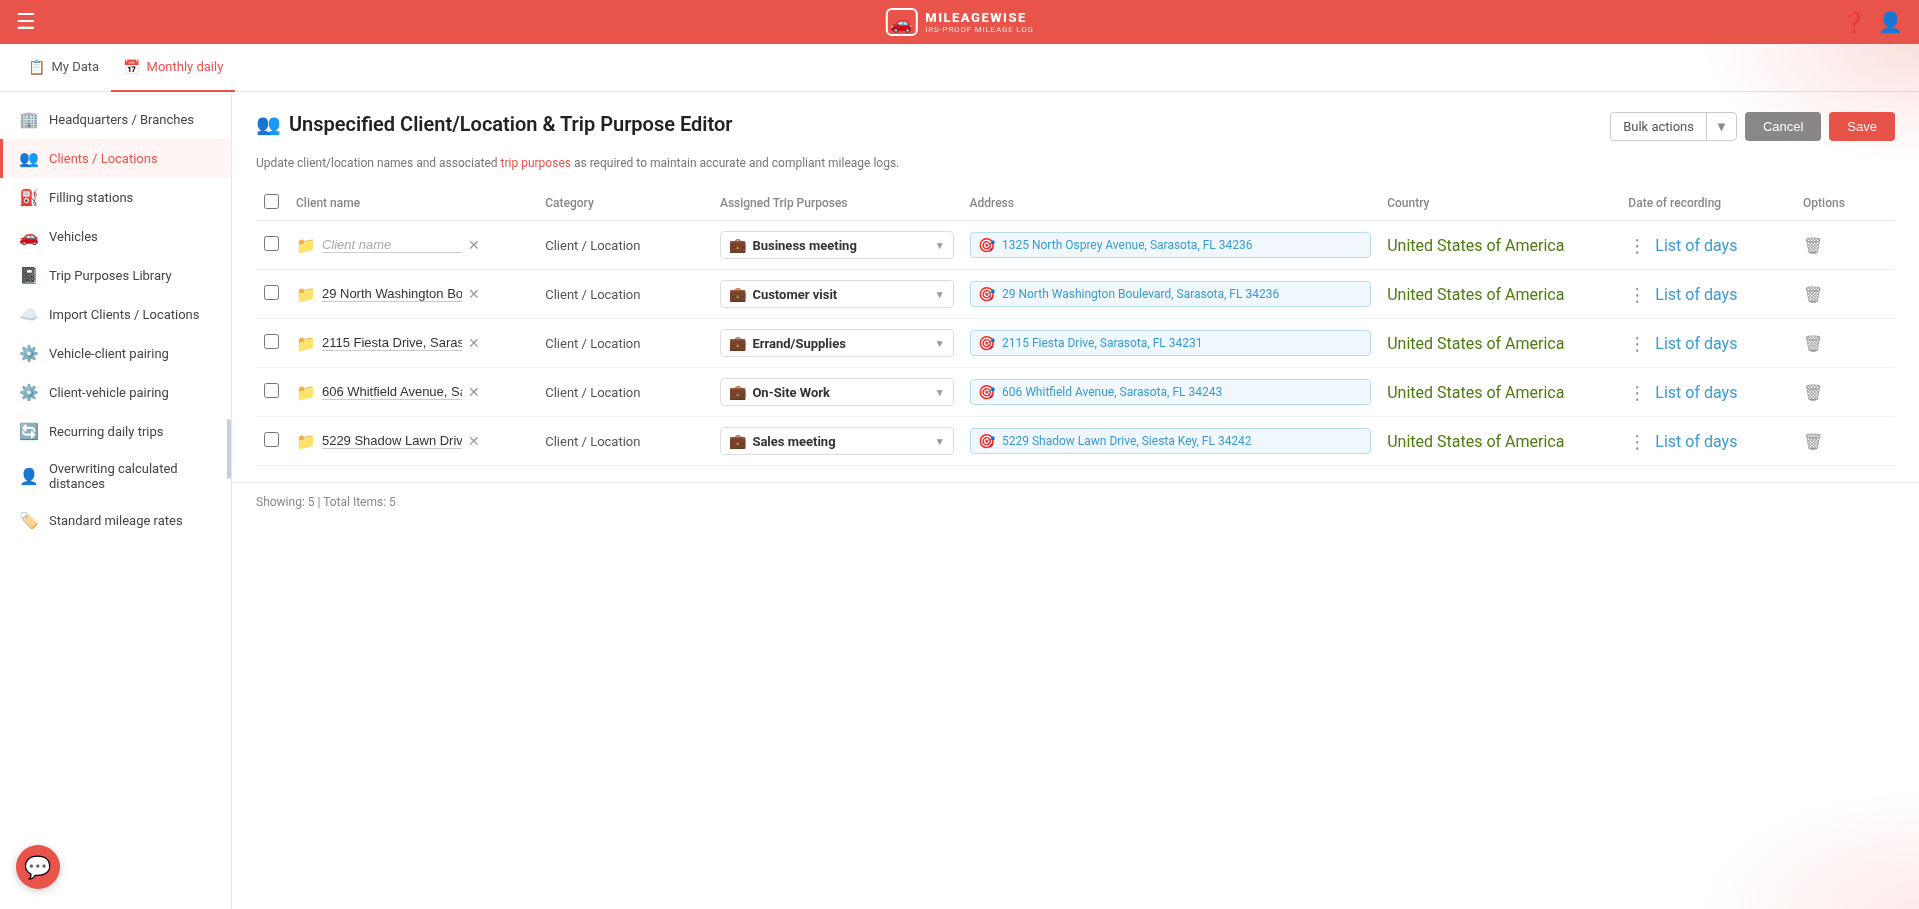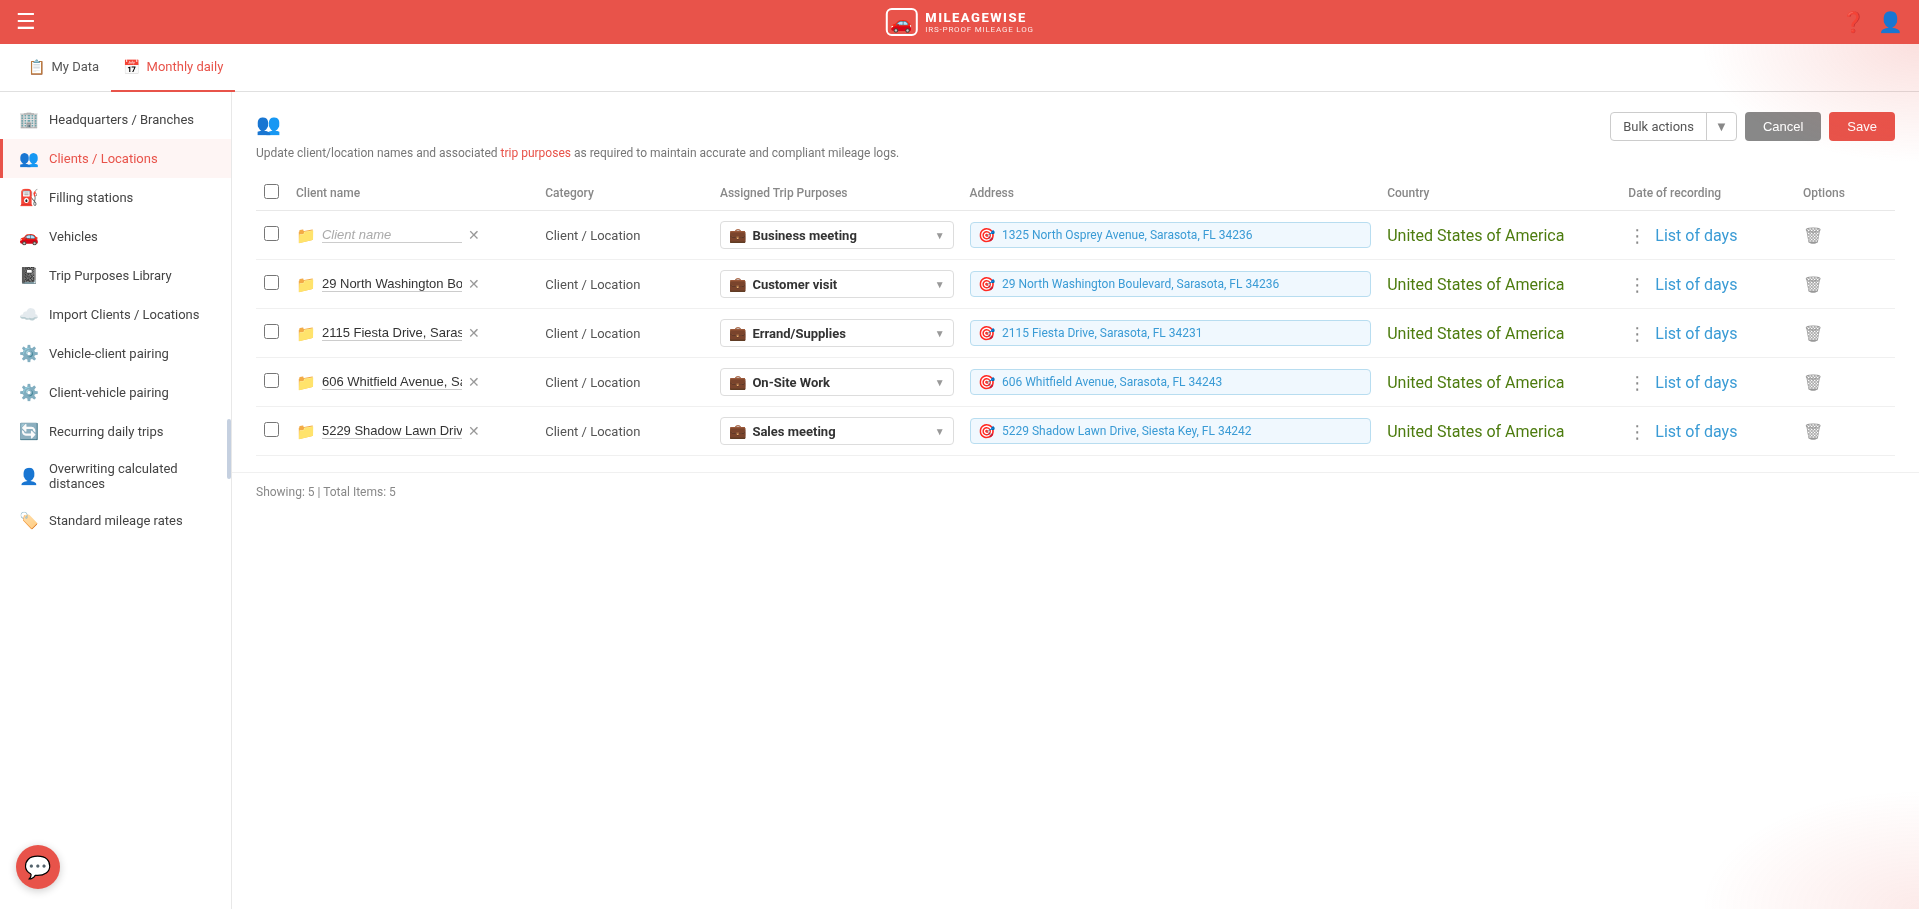--- a/index.html
+++ b/index.html
@@ -97,21 +97,21 @@
 
     
     .content-header {
       padding: 20px 24px 0 24px;
       display: flex;
       justify-content: space-between;
       align-items: flex-start;
     }
     .page-title-area h1 { font-size: 20px; font-weight: 600; color: #222; display: flex; align-items: center; gap: 8px; }
     .page-title-area h1 .title-icon { color: #888; font-size: 20px; }
-    .page-subtitle { font-size: 12px; color: #777; margin-top: 10px; }
+    .page-subtitle { font-size: 12px; color: #777; margin-top: 20px; }
     .page-subtitle a, .page-subtitle .link-text { color: #e8534a; }
 
     .header-actions { display: flex; align-items: center; gap: 8px; }
     .btn-bulk-actions {
       display: flex;
       align-items: center;
       border: 1px solid #ccc;
       border-radius: 4px;
       background: white;
       cursor: pointer;
@@ -362,20 +362,21 @@
 
   <main class="content">
 
     <div class="corner-decoration-tr"></div>
     <div class="corner-decoration-bl"></div>
 
     <div class="content-header">
       <div class="page-title-area">
         <h1>
           <span class="title-icon">👥</span>
+          <span>Unspecified Client/Location &amp; Trip Purpose Editor</span>
         </h1>
         <p class="page-subtitle">
           Update client/location names and associated <span class="link-text">trip purposes</span> as required to maintain accurate and compliant mileage logs.
         </p>
       </div>
       <div class="header-actions">
         <div class="btn-bulk-actions">
           <span class="bulk-label">Bulk actions</span>
           <span class="bulk-arrow">▼</span>
         </div>

